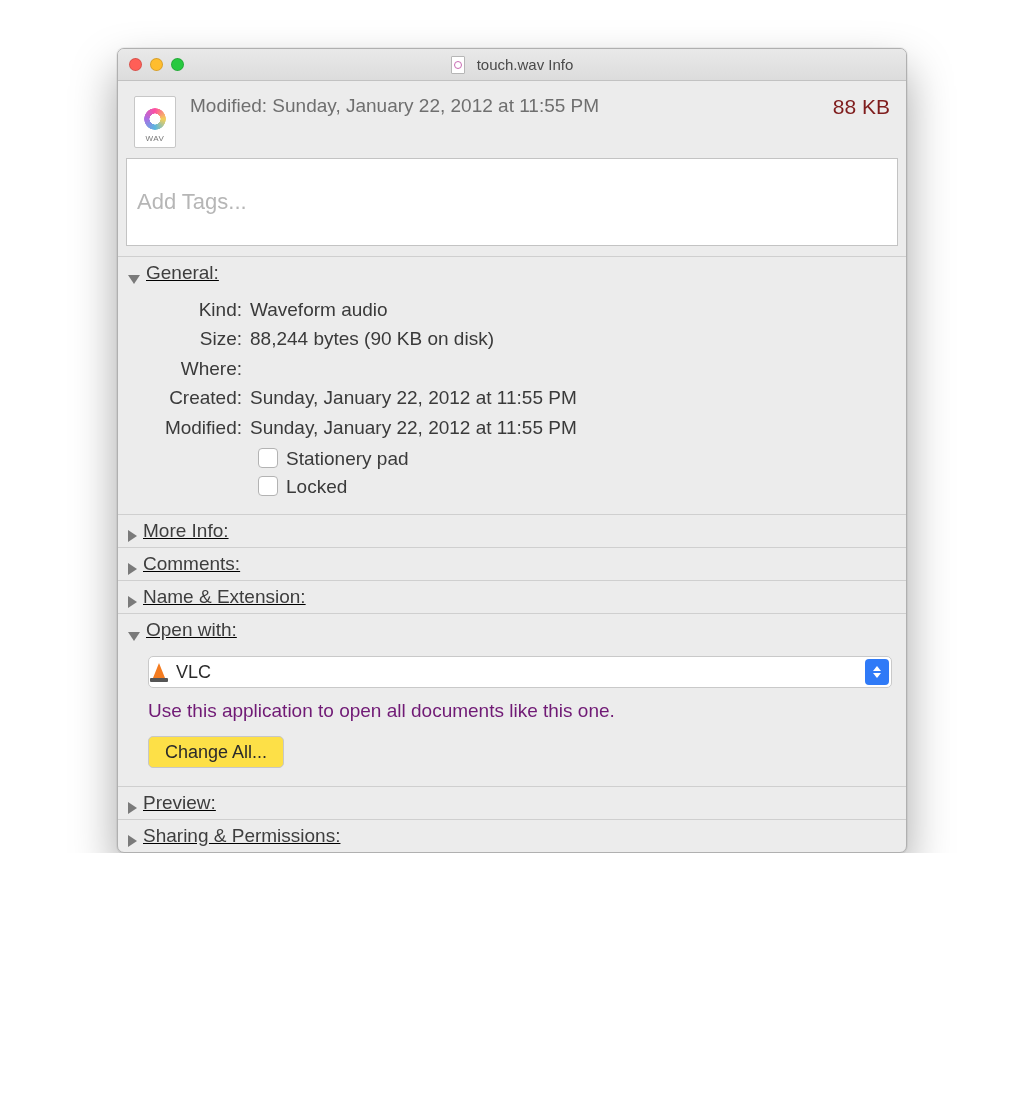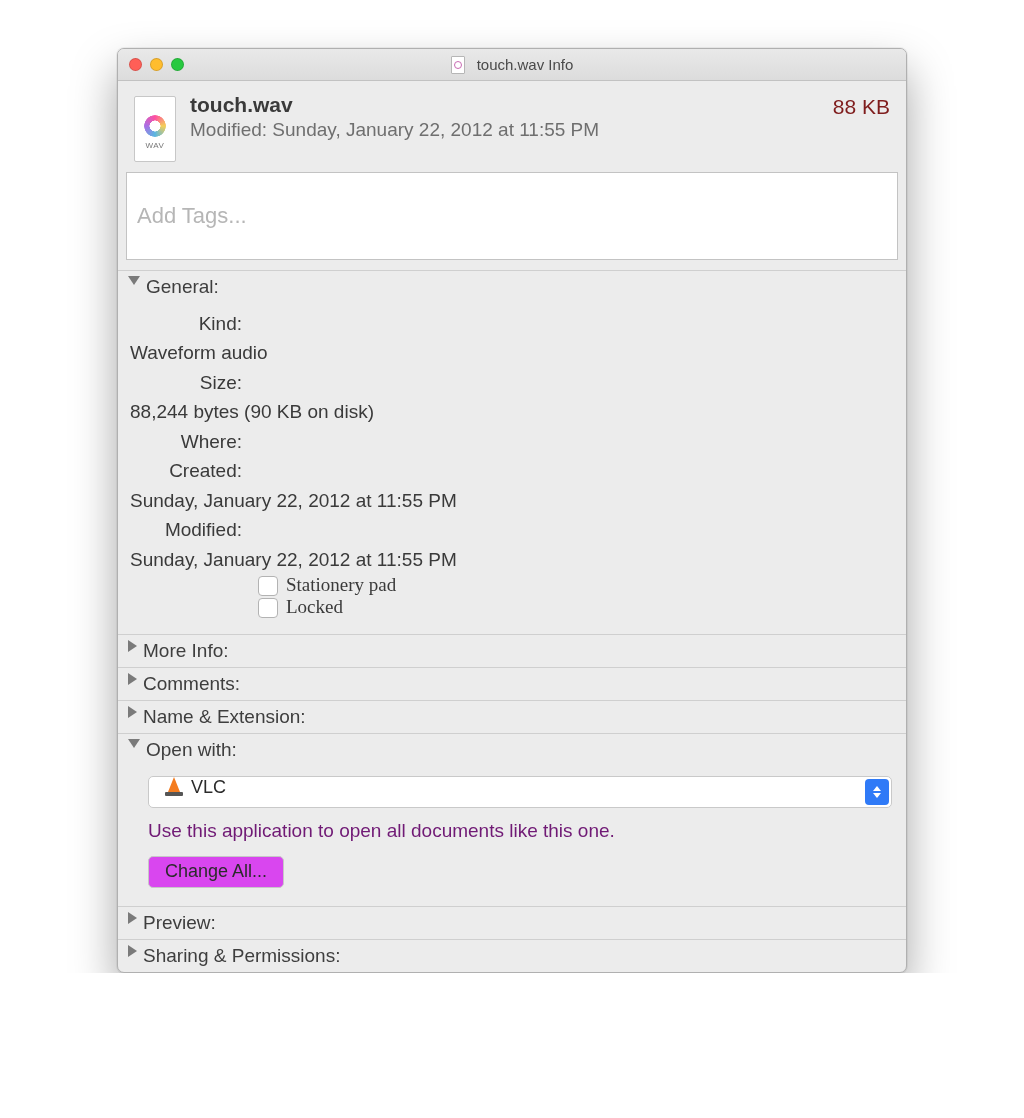--- a/index.html
+++ b/index.html
@@ -62,21 +62,21 @@
     width:6px;height:6px;border:1px solid #c96bb3;border-radius:50%;
     position:absolute;
   }
 
   .header {
     display: flex;
     align-items: flex-start;
     padding: 12px 16px 10px 16px;
   }
   .file-icon-big {
-    width: 42px; height: 66px;
+    width: 42px; height: 52px;
     background: #fff;
     border: 1px solid #c7c7c7;
     border-radius: 2px;
     position: relative;
     display:flex;align-items:center;justify-content:center;flex-direction:column;
     margin-right: 14px;
     margin-top:3px;
   }
   .file-icon-big .glyph{
     width:22px;height:22px;border-radius:50%;
@@ -117,24 +117,25 @@
     color: #333;
     padding: 6px 10px;
   }
   .tags-input::placeholder { color: #b6b6b6; }
 
   .section {
     border-top: 1px solid #cfcfcf;
   }
   .section-header {
     display: flex;
-    align-items: flex-start;
+    align-items: flex-end;
     gap: 6px;
     padding: 5px 14px 5px 10px;
     cursor: default;
+    text-decoration: underline;
   }
   .tri {
     width: 0; height: 0;
     display:inline-block;
   }
   .tri-right {
     border-top: 6px solid transparent;
     border-bottom: 6px solid transparent;
     border-left: 9px solid #7a7a7a;
   }
@@ -146,44 +147,44 @@
   .section-title {
     font-size: 19px;
     color: #3e3e3e;
   }
 
   .general-body {
     padding: 6px 12px 16px 12px;
     font-size: 19px;
     color: #3a3a3a;
   }
-  .kv { display: flex; line-height: 1.55; flex-direction: column; }
+  .kv { display: flex; line-height: 1.55; }
   .kv .k { width: 120px; text-align: right; padding-right: 8px; white-space: nowrap; }
   .kv .v { flex: 1; }
   .where-sep { margin: 0 6px; color:#444; }
 
   .chk-row {
-    display:flex; align-items:flex-end; gap:8px;
+    display:flex; align-items:flex-start; gap:8px;
     padding-left:128px;
-    font-family:Liberation Serif, serif;
+    margin-top:6px;
   }
   .chk {
     width:20px;height:20px;border:1px solid #b3b3b3;border-radius:4px;background:#fff;
   }
 
   .openwith-body { padding: 10px 14px 18px 30px; }
   .dropdown {
     width: 100%;
     height: 32px;
     background: #fff;
     border: 1px solid #c9c9c9;
     border-radius: 5px;
-    display:flex; align-items:flex-start;
+    display:flex; align-items:center;
     position: relative;
-    padding-left:16px;
+    padding-left:1px;
     font-size:18px;
     color:#2b2b2b;
   }
   .vlc-icon {
     width:18px;height:18px;
     position:relative;
     margin-right:8px;
   }
   .vlc-icon::before{
     content:"";
@@ -207,21 +208,21 @@
   .dropdown .stepper::after{
     content:"";border-left:4px solid transparent;border-right:4px solid transparent;border-top:5px solid #fff;
   }
   .hint {
     font-size:19px;color:#701a75;margin-top:12px;
   }
   .change-all {
     margin-top:14px;
     height:32px;
     padding:0 16px;
-    background:#d946ef;
+    background:#fde047;
     border:1px solid #c7c7c7;
     border-radius:5px;
     font-size:18px;
     color:#2b2b2b;
   }
   .panel-bottom {
     border-top: 1px solid #cfcfcf;
   }
 </style>
 </head>
@@ -240,21 +241,20 @@
       <span>touch.wav Info</span>
     </div>
   </div>
 
   <div class="header">
     <div class="file-icon-big">
       <div class="glyph"></div>
       <div class="ext">WAV</div>
     </div>
     <div class="header-text">
-      <div class="fname">touch.wav</div>
       <div class="mod">Modified: Sunday, January 22, 2012 at 11:55 PM</div>
     </div>
     <div class="header-size">88 KB</div>
   </div>
 
   <div class="tags-wrap">
     <input class="tags-input" placeholder="Add Tags..." style="">
   </div>
 
   <div class="section">

